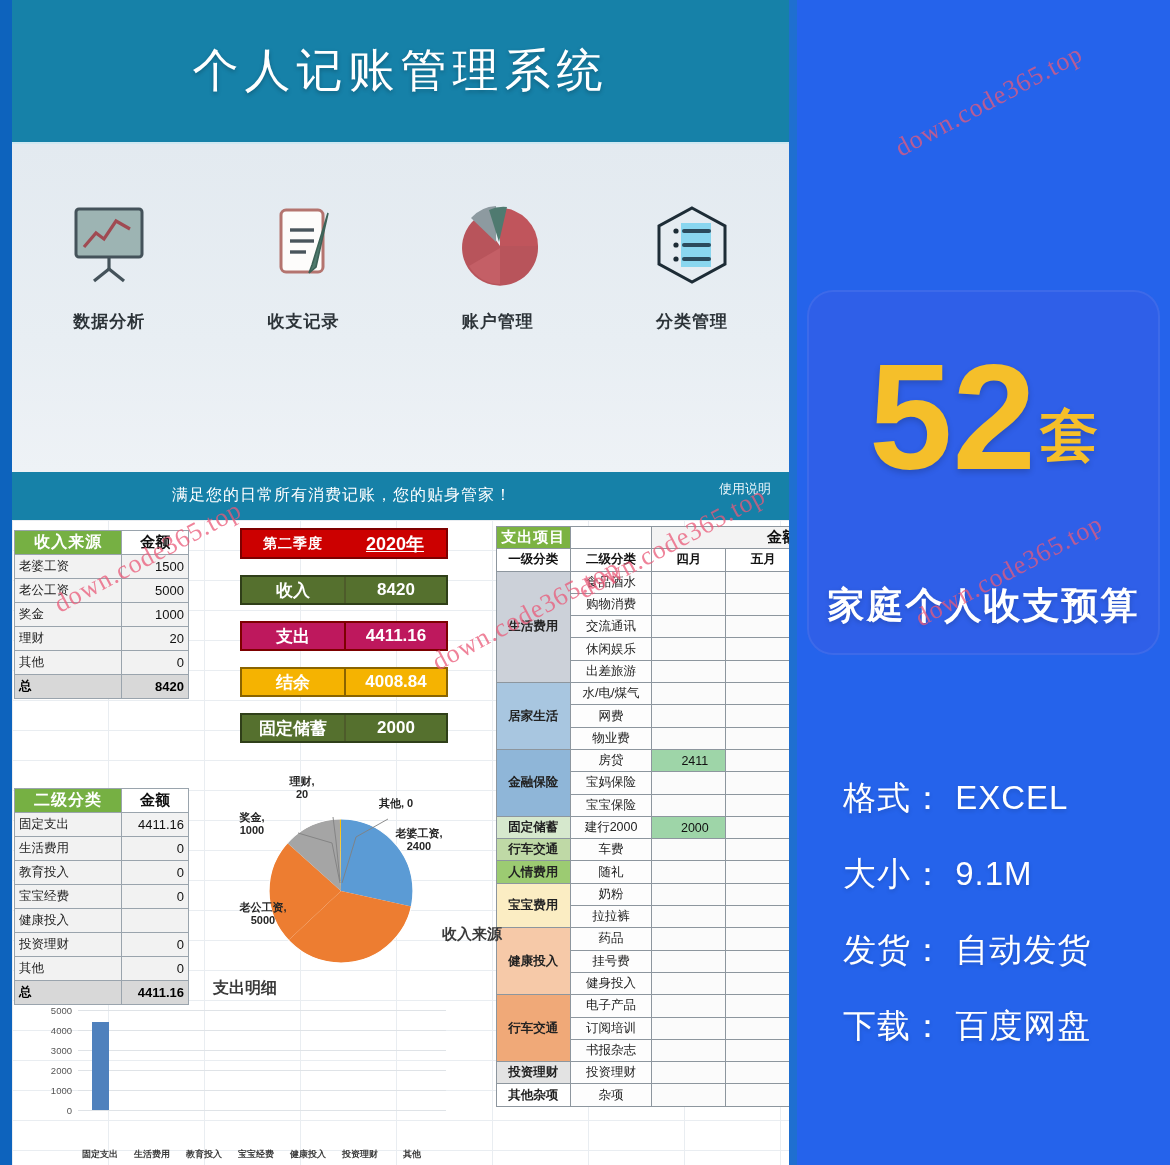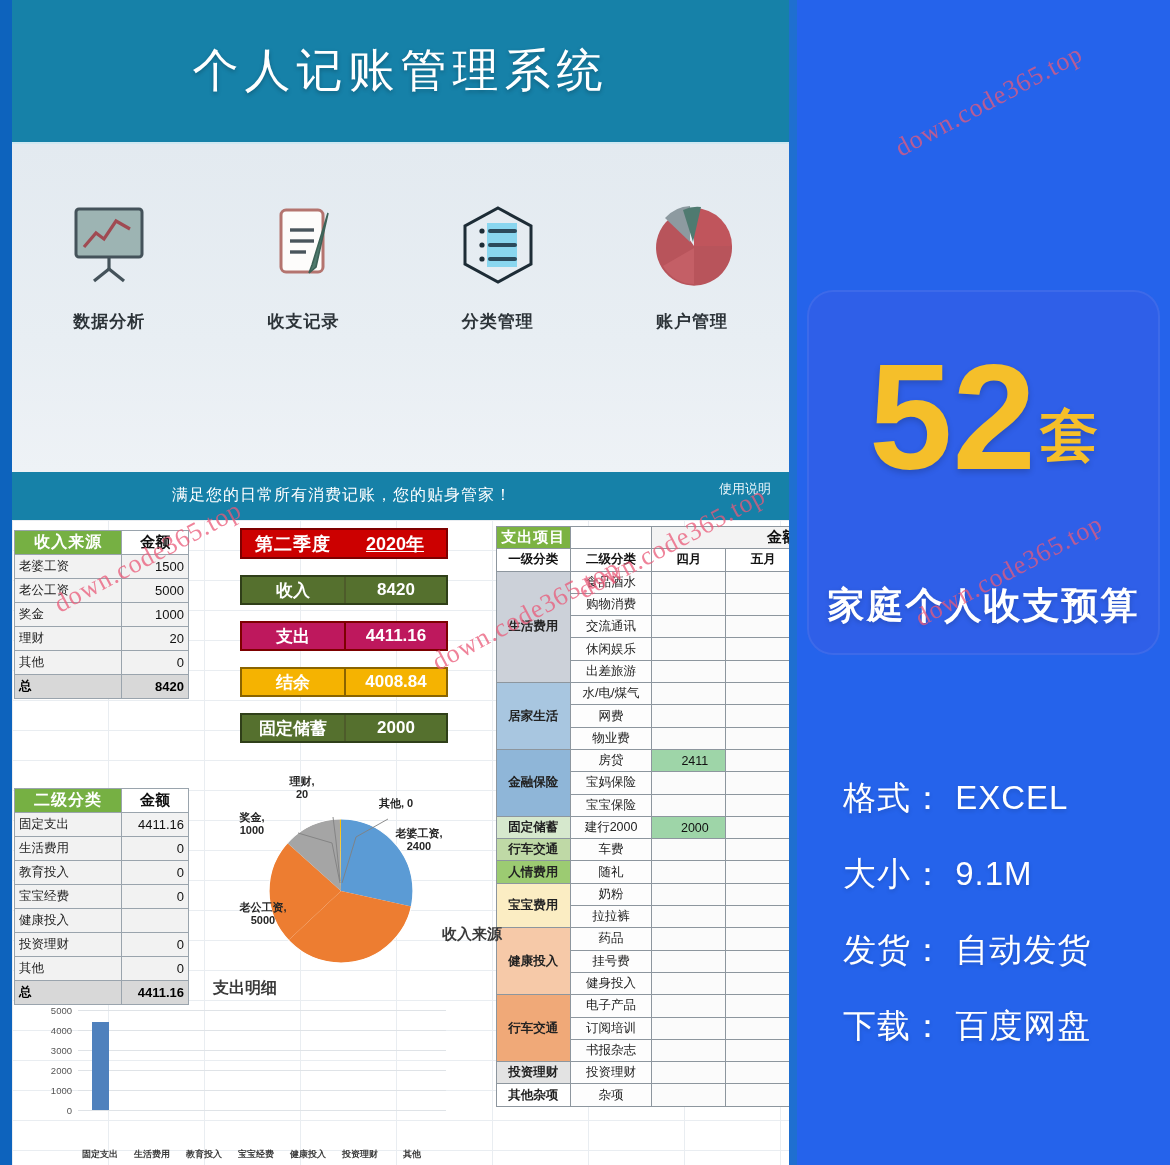--- a/index.html
+++ b/index.html
@@ -103,21 +103,21 @@
     font-size: 12px; background:#fff;
   }
   .stat-tbl td { height: 24px; padding: 0 4px; }
 
   
   .summary { position: absolute; left: 228px; top: 8px; width: 208px; }
   .sum-title {
     display: flex; height: 31px; background: #cc0000; border: 2px solid #7d0000;
     align-items: center; color: #ffffff; font-weight: bold;
   }
-  .sum-title .q { flex: 1; text-align: center; font-size: 18px; letter-spacing: 1px; }
+  .sum-title .q { flex: 1; text-align: center; font-size: 14px; letter-spacing: 1px; }
   .sum-title .y { flex: 1; text-align: center; font-size: 18px; text-decoration: underline; }
   .sum-row { display: flex; height: 30px; margin-top: 16px; border: 2px solid #4d5b2a; }
   .sum-row .k {
     flex: 0 0 104px; display: flex; align-items: center; justify-content: center;
     font-size: 17px; font-weight: bold; color: #ffffff; border-right: 2px solid #4d5b2a;
   }
   .sum-row .v {
     flex: 1; display: flex; align-items: center; justify-content: center;
     font-size: 17px; font-weight: bold; color: #ffffff;
   }
@@ -249,47 +249,47 @@
               <line x1="26" y1="36" x2="50" y2="36" stroke="#49555c" stroke-width="3.4"></line>
               <line x1="26" y1="47" x2="42" y2="47" stroke="#49555c" stroke-width="3.4"></line>
               <path d="M64 8 L48 60 L45 68 L52 62 Z" fill="#4e7a6d" stroke="#3d6257" stroke-width="1.6"></path>
             </svg>
           </div>
           <div class="icon-label">收支记录</div>
         </div>
 
         <div class="icon-cell">
           <div class="icon-box">
+            <svg width="86" height="82" viewBox="0 0 86 82">
+              <path d="M45 42 L45 4 A38 38 0 0 1 83 42 Z" fill="#c0555c"></path>
+              <path d="M45 42 L83 42 A38 38 0 1 1 24 12 Z" fill="#b8545b"></path>
+              <path d="M41 38 L41 2 A36 36 0 0 0 16 14 Z" fill="#8d9aa0"></path>
+              <path d="M44 38 L34 6 A34 34 0 0 1 52 3 Z" fill="#4f7a70"></path>
+              <path d="M45 44 L45 80 A36 36 0 0 1 14 62 Z" fill="#c45f66"></path>
+            </svg>
+          </div>
+          <div class="icon-label">账户管理</div>
+        </div>
+
+        <div class="icon-cell">
+          <div class="icon-box">
             <svg width="82" height="80" viewBox="0 0 82 80">
               <polygon points="41,3 74,21 74,59 41,77 8,59 8,21" fill="none" stroke="#1d2c36" stroke-width="3"></polygon>
               <rect x="30" y="18" width="30" height="44" fill="#79d2ef" opacity="0.85"></rect>
               <circle cx="25" cy="26" r="2.6" fill="#1d2c36"></circle>
               <line x1="33" y1="26" x2="58" y2="26" stroke="#2b4a5c" stroke-width="4" stroke-linecap="round"></line>
               <circle cx="25" cy="40" r="2.6" fill="#1d2c36"></circle>
               <line x1="33" y1="40" x2="58" y2="40" stroke="#2b4a5c" stroke-width="4" stroke-linecap="round"></line>
               <circle cx="25" cy="54" r="2.6" fill="#1d2c36"></circle>
               <line x1="33" y1="54" x2="58" y2="54" stroke="#2b4a5c" stroke-width="4" stroke-linecap="round"></line>
             </svg>
           </div>
           <div class="icon-label">分类管理</div>
         </div>
 
-        <div class="icon-cell">
-          <div class="icon-box">
-            <svg width="86" height="82" viewBox="0 0 86 82">
-              <path d="M45 42 L45 4 A38 38 0 0 1 83 42 Z" fill="#c0555c"></path>
-              <path d="M45 42 L83 42 A38 38 0 1 1 24 12 Z" fill="#b8545b"></path>
-              <path d="M41 38 L41 2 A36 36 0 0 0 16 14 Z" fill="#8d9aa0"></path>
-              <path d="M44 38 L34 6 A34 34 0 0 1 52 3 Z" fill="#4f7a70"></path>
-              <path d="M45 44 L45 80 A36 36 0 0 1 14 62 Z" fill="#c45f66"></path>
-            </svg>
-          </div>
-          <div class="icon-label">账户管理</div>
-        </div>
-
       </div>
     </div>
 
     <div class="tagline-bar">
       <div class="tagline-text">满足您的日常所有消费记账，您的贴身管家！</div>
       <div class="tagline-link">使用说明</div>
     </div>
 
     <div class="sheet">
 

